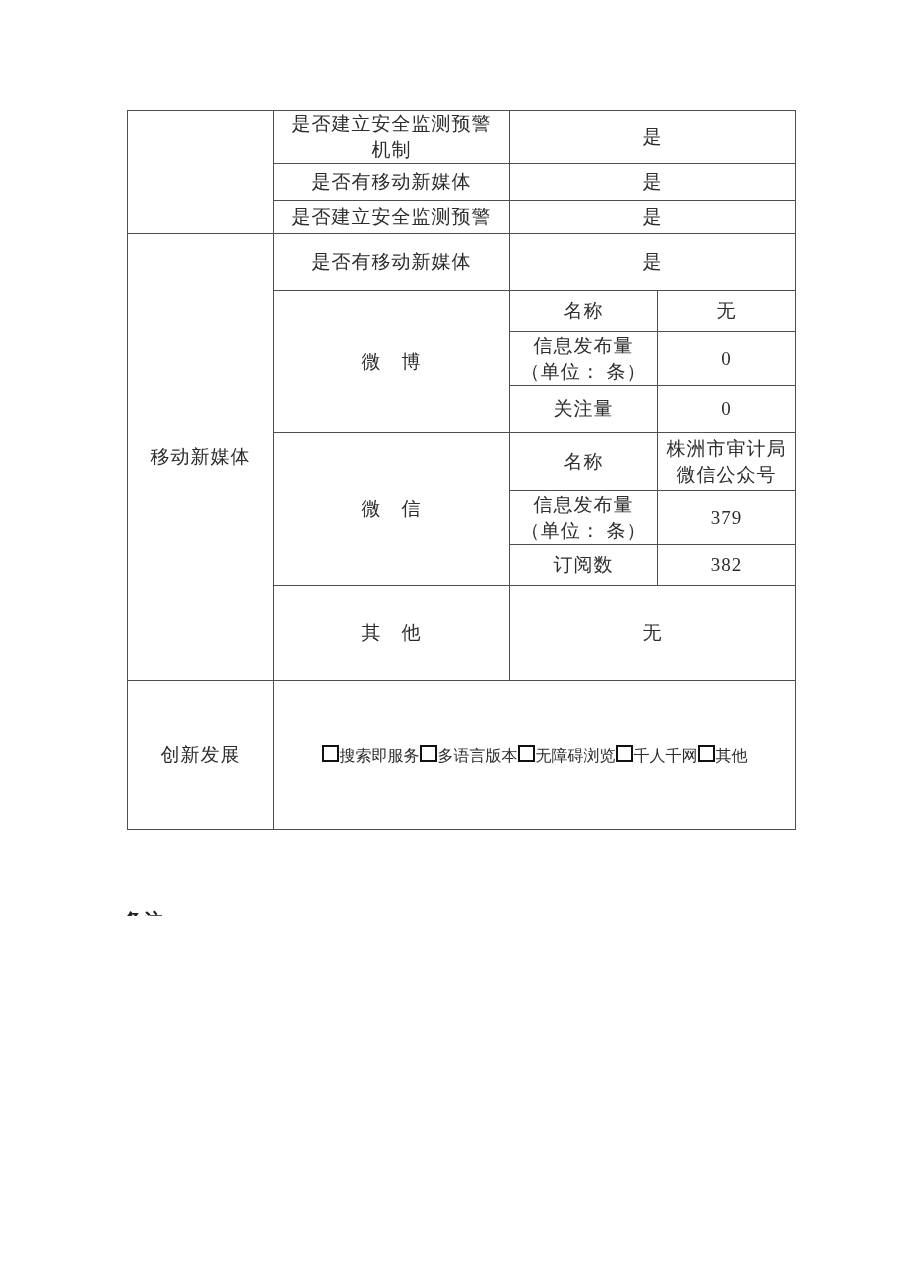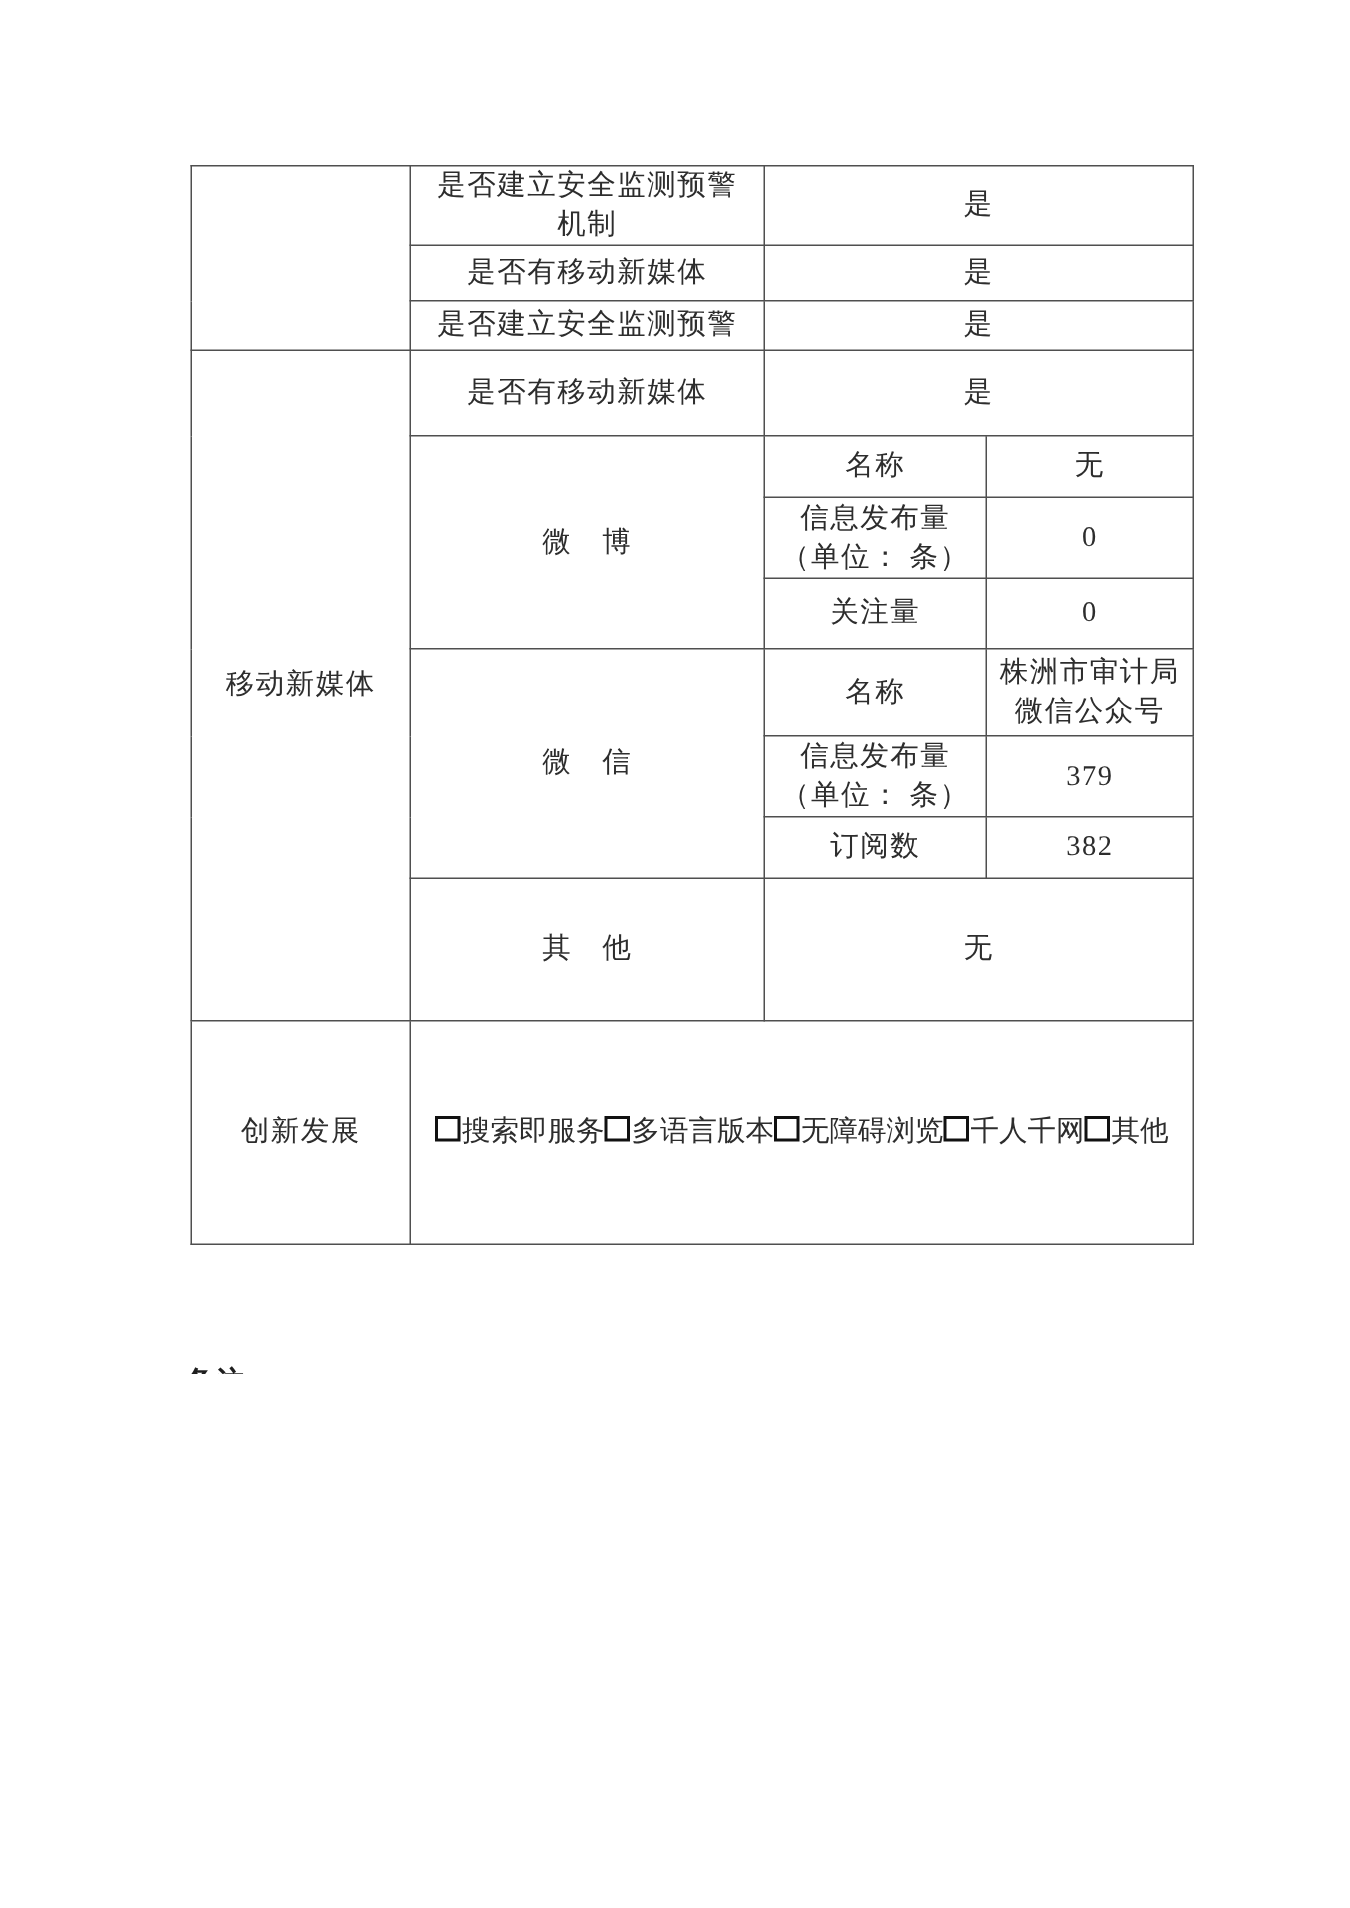--- a/index.html
+++ b/index.html
@@ -35,21 +35,21 @@
     white-space: pre-line;
     overflow: hidden;
   }
   .innovation-cell {
     letter-spacing: 0 !important;
     white-space: nowrap !important;
     padding: 0 !important;
   }
   .cb-line {
     display: inline-block;
-    font-size: 19px;
+    font-size: 16px;
   }
   .cb-item { display: inline-block; }
   .cb {
     display: inline-block;
     width: 13px;
     height: 13px;
     border: 2.5px solid #111111;
     background: #ffffff;
     vertical-align: -1px;
     margin-right: 1px;

